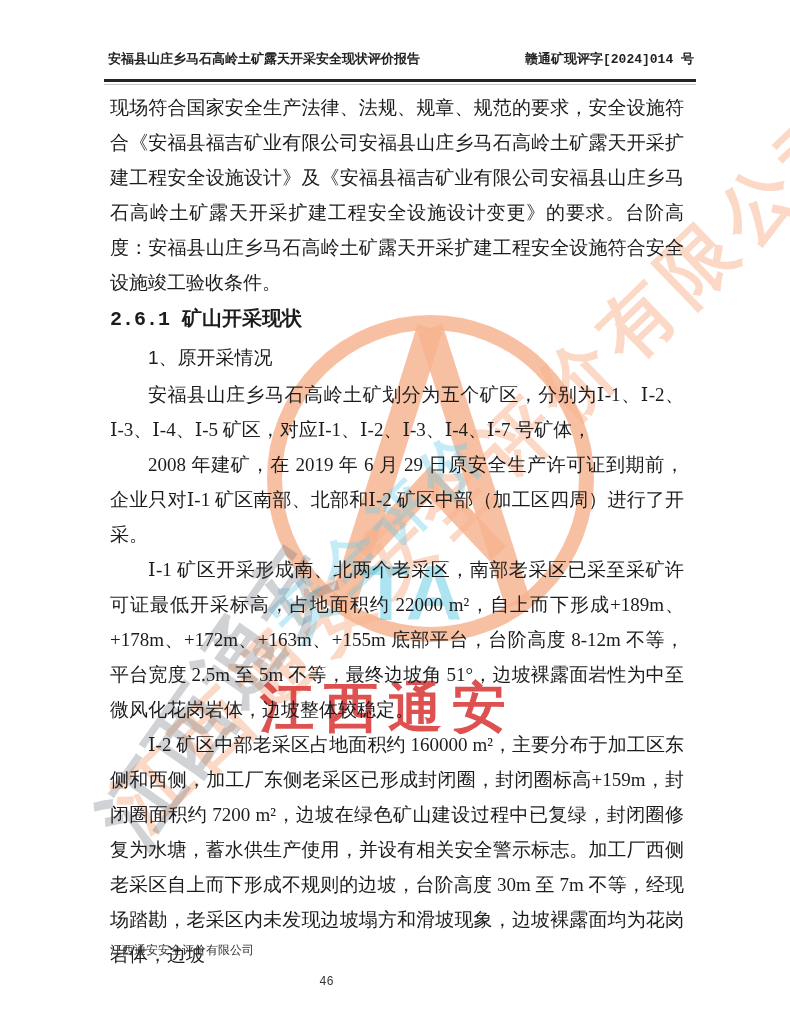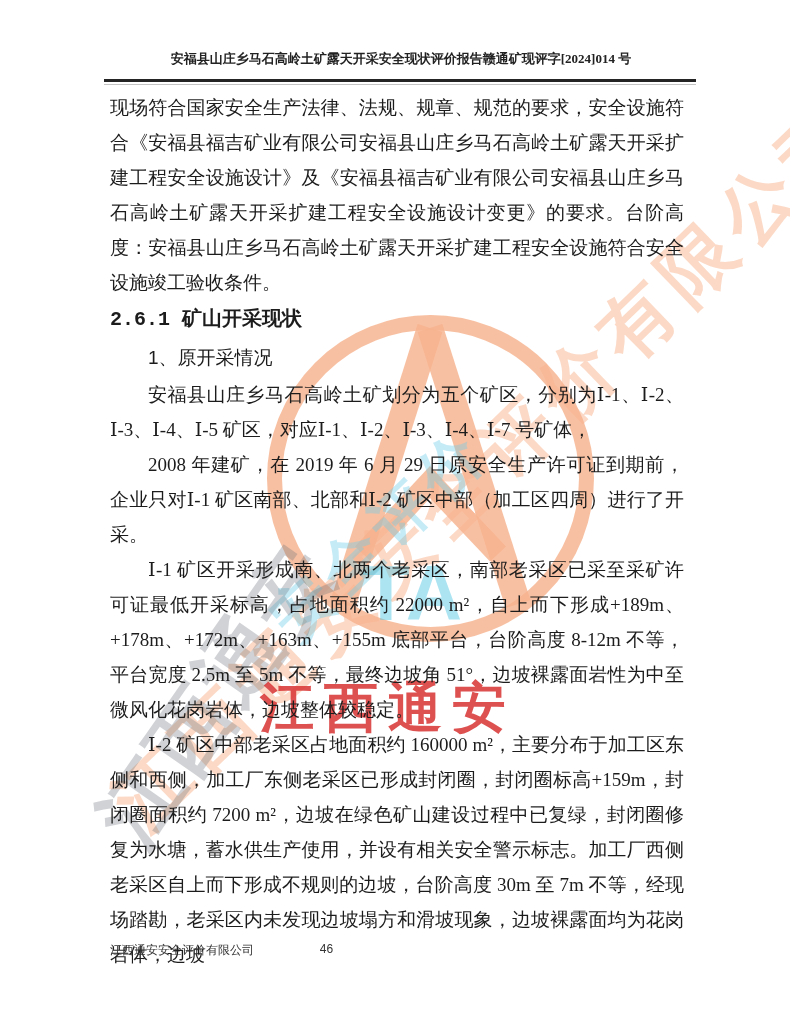--- a/index.html
+++ b/index.html
@@ -5,44 +5,44 @@
   * { margin:0; padding:0; box-sizing:border-box; }
   html,body { background:#e8e8e8; }
   .page {
     position:relative; width:790px; height:1022px; margin:0 auto;
     background:#ffffff; overflow:hidden; color:#1c1c1c;
     font-family:"Liberation Serif","DejaVu Serif",serif;
   }
   
   .header {
     position:absolute; left:108px; right:96px; top:50px;
-    display:flex; justify-content:center; align-items:flex-end;
-    font-family:Liberation Serif, serif;
+    display:flex; justify-content:space-between; align-items:flex-end;
+    font-family:Liberation Mono, monospace;
     font-size:13px; font-weight:bold; color:#222; z-index:2;
   }
   .header-rule  { position:absolute; left:104px; right:94px; top:79px; height:2.5px; background:#242424; z-index:2; }
   .header-rule2 { position:absolute; left:104px; right:94px; top:84px; height:1px; background:#c4c4c4; z-index:2; }
   
   .body-text {
     position:absolute; left:110px; width:574px; top:90px; z-index:2;
     font-size:19px; line-height:35px; text-align:justify; text-justify:inter-ideograph;
   }
   .para      { text-indent:2em; }
   .para-cont { text-indent:0; }
   .h2 { font-family:"Liberation Sans","DejaVu Sans",sans-serif; font-weight:bold; font-size:20px; line-height:37px; margin:3px 0 2px 0; }
   .h3 { font-family:Liberation Mono, monospace; font-weight:bold; font-size:20px; line-height:37px; margin:1px 0; }
   .h4 { font-family:"Liberation Sans","DejaVu Sans",sans-serif; font-weight:normal; font-size:19px; line-height:37px; text-indent:2em; margin:1px 0; }
   
   .footer-company {
     position:absolute; left:110px; top:942px; z-index:2;
     font-family:"Liberation Sans","DejaVu Sans",sans-serif; font-size:12px; color:#333;
   }
   .footer-page {
-    position:absolute; left:0; width:653px; top:942px; text-align:center; z-index:2;
-    font-family:Liberation Sans, sans-serif; font-size:12px; color:#333;
+    position:absolute; left:0; width:653px; top:975px; text-align:center; z-index:2;
+    font-family:Liberation Mono, monospace; font-size:12px; color:#333;
   }
   
   .wm { position:absolute; pointer-events:none; white-space:nowrap; }
   .wm-orange-diag {
     left:-10px; top:425px; width:980px; text-align:center; z-index:0;
     font-size:74px; letter-spacing:10px; font-weight:bold;
     color:rgba(247,186,152,0.55); transform:rotate(-44deg);
   }
   .wm-logo { left:258px; top:306px; width:345px; height:345px; z-index:0; }
   .wm-cyan-text {

